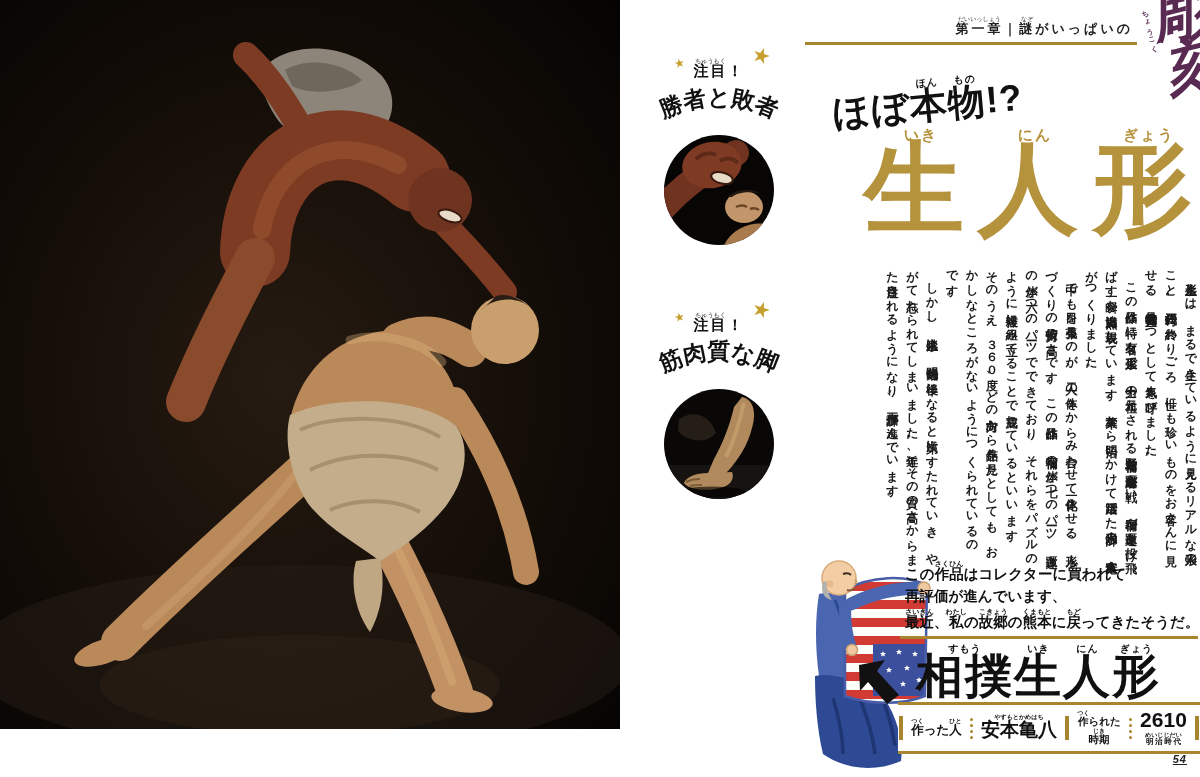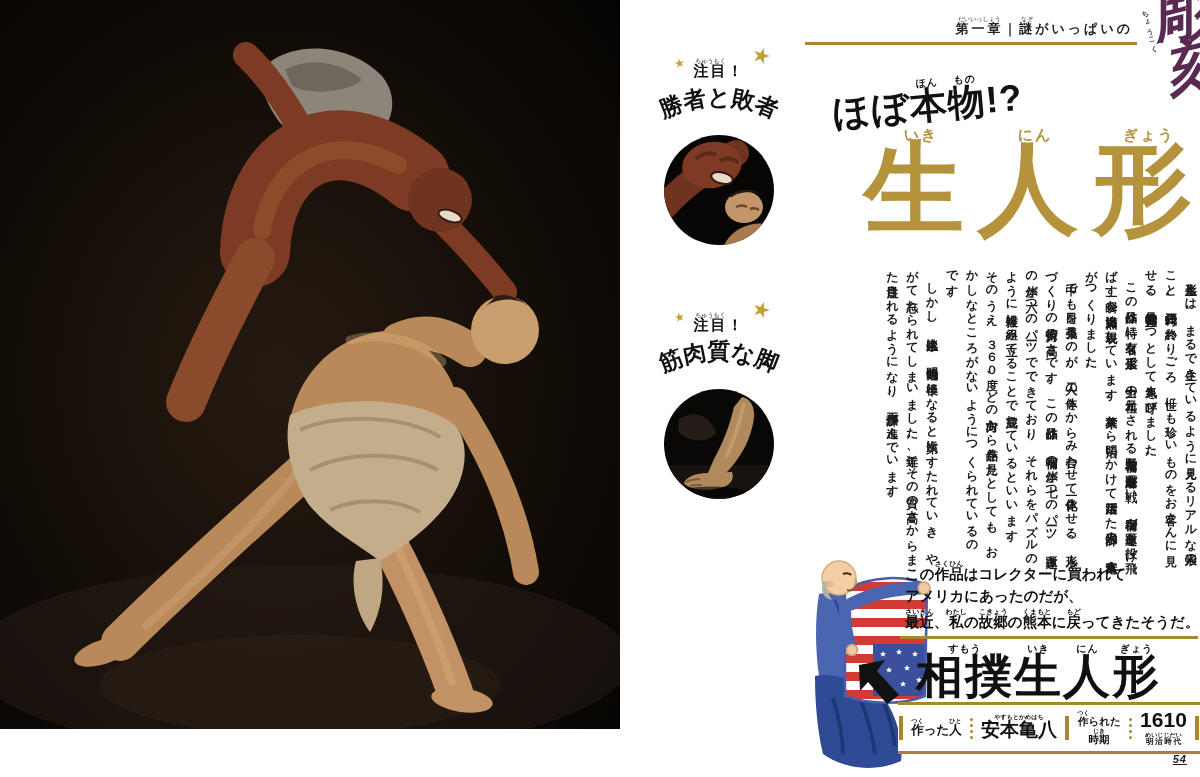--- a/index.html
+++ b/index.html
@@ -280,21 +280,21 @@
           <circle cx="15" cy="36" r="3.5" fill="#e8b98c"></circle>
           <path d="M28,26 C31,25 34,25 36,27" stroke="#3a2a1a" stroke-width="2" fill="none"></path>
           <path d="M40,31 C42,33 42,35 40,36" stroke="#caa06e" stroke-width="2" fill="none"></path>
           <path d="M32,42 C35,43 38,42 40,40" stroke="#8a5a3a" stroke-width="2" fill="none"></path>
         </g>
       </svg>
     </div>
 
     <div class="comment">
       <div>この<ruby>作品<rt>さくひん</rt></ruby>はコレクターに<ruby>買<rt>か</rt></ruby>われて</div>
-      <div>アメリカにあったのだが、</div>
+      <div>再評価が進んでいます、</div>
       <div><ruby>最近<rt>さいきん</rt></ruby>、<ruby>私<rt>わたし</rt></ruby>の<ruby>故郷<rt>こきょう</rt></ruby>の<ruby>熊本<rt>くまもと</rt></ruby>に<ruby>戻<rt>もど</rt></ruby>ってきたそうだ。</div>
     </div>
 
     <div class="gold-rule-bottom"></div>
 
     <h2 class="artwork-title"><ruby>相撲<rt>すもう</rt></ruby><ruby>生<rt>いき</rt></ruby><ruby>人<rt>にん</rt></ruby><ruby>形<rt>ぎょう</rt></ruby></h2>
     <svg class="arrow" width="46" height="44" viewBox="0 0 46 44">
       <path d="M3,5 L29,0 L21,11 L43,35 L31,44 L12,22 L4,31 Z" fill="#111"></path>
     </svg>
 
@@ -313,21 +313,21 @@
         <span style="display:block"><ruby>作<rt>つく</rt></ruby>られた</span>
         <span style="display:block"><ruby>時期<rt>じき</rt></ruby></span>
       </span>
       <span class="it-dots">
           <i></i>
           <i></i>
           <i></i>
           <i></i>
         </span>
       <span class="it-stack">
-        <span class="it-value it-value-num" style="display:block">1610</span>
+        <span class="it-value it-value-num" style="display:block">2610</span>
         <span class="it-sub"><ruby>明治時代<rt>めいじじだい</rt></ruby></span>
       </span>
       <span class="it-bar"></span>
     </div>
 
     <span class="pagenum pagenum-right">54</span>
   </section>
 </div>
 
 </body></html>

